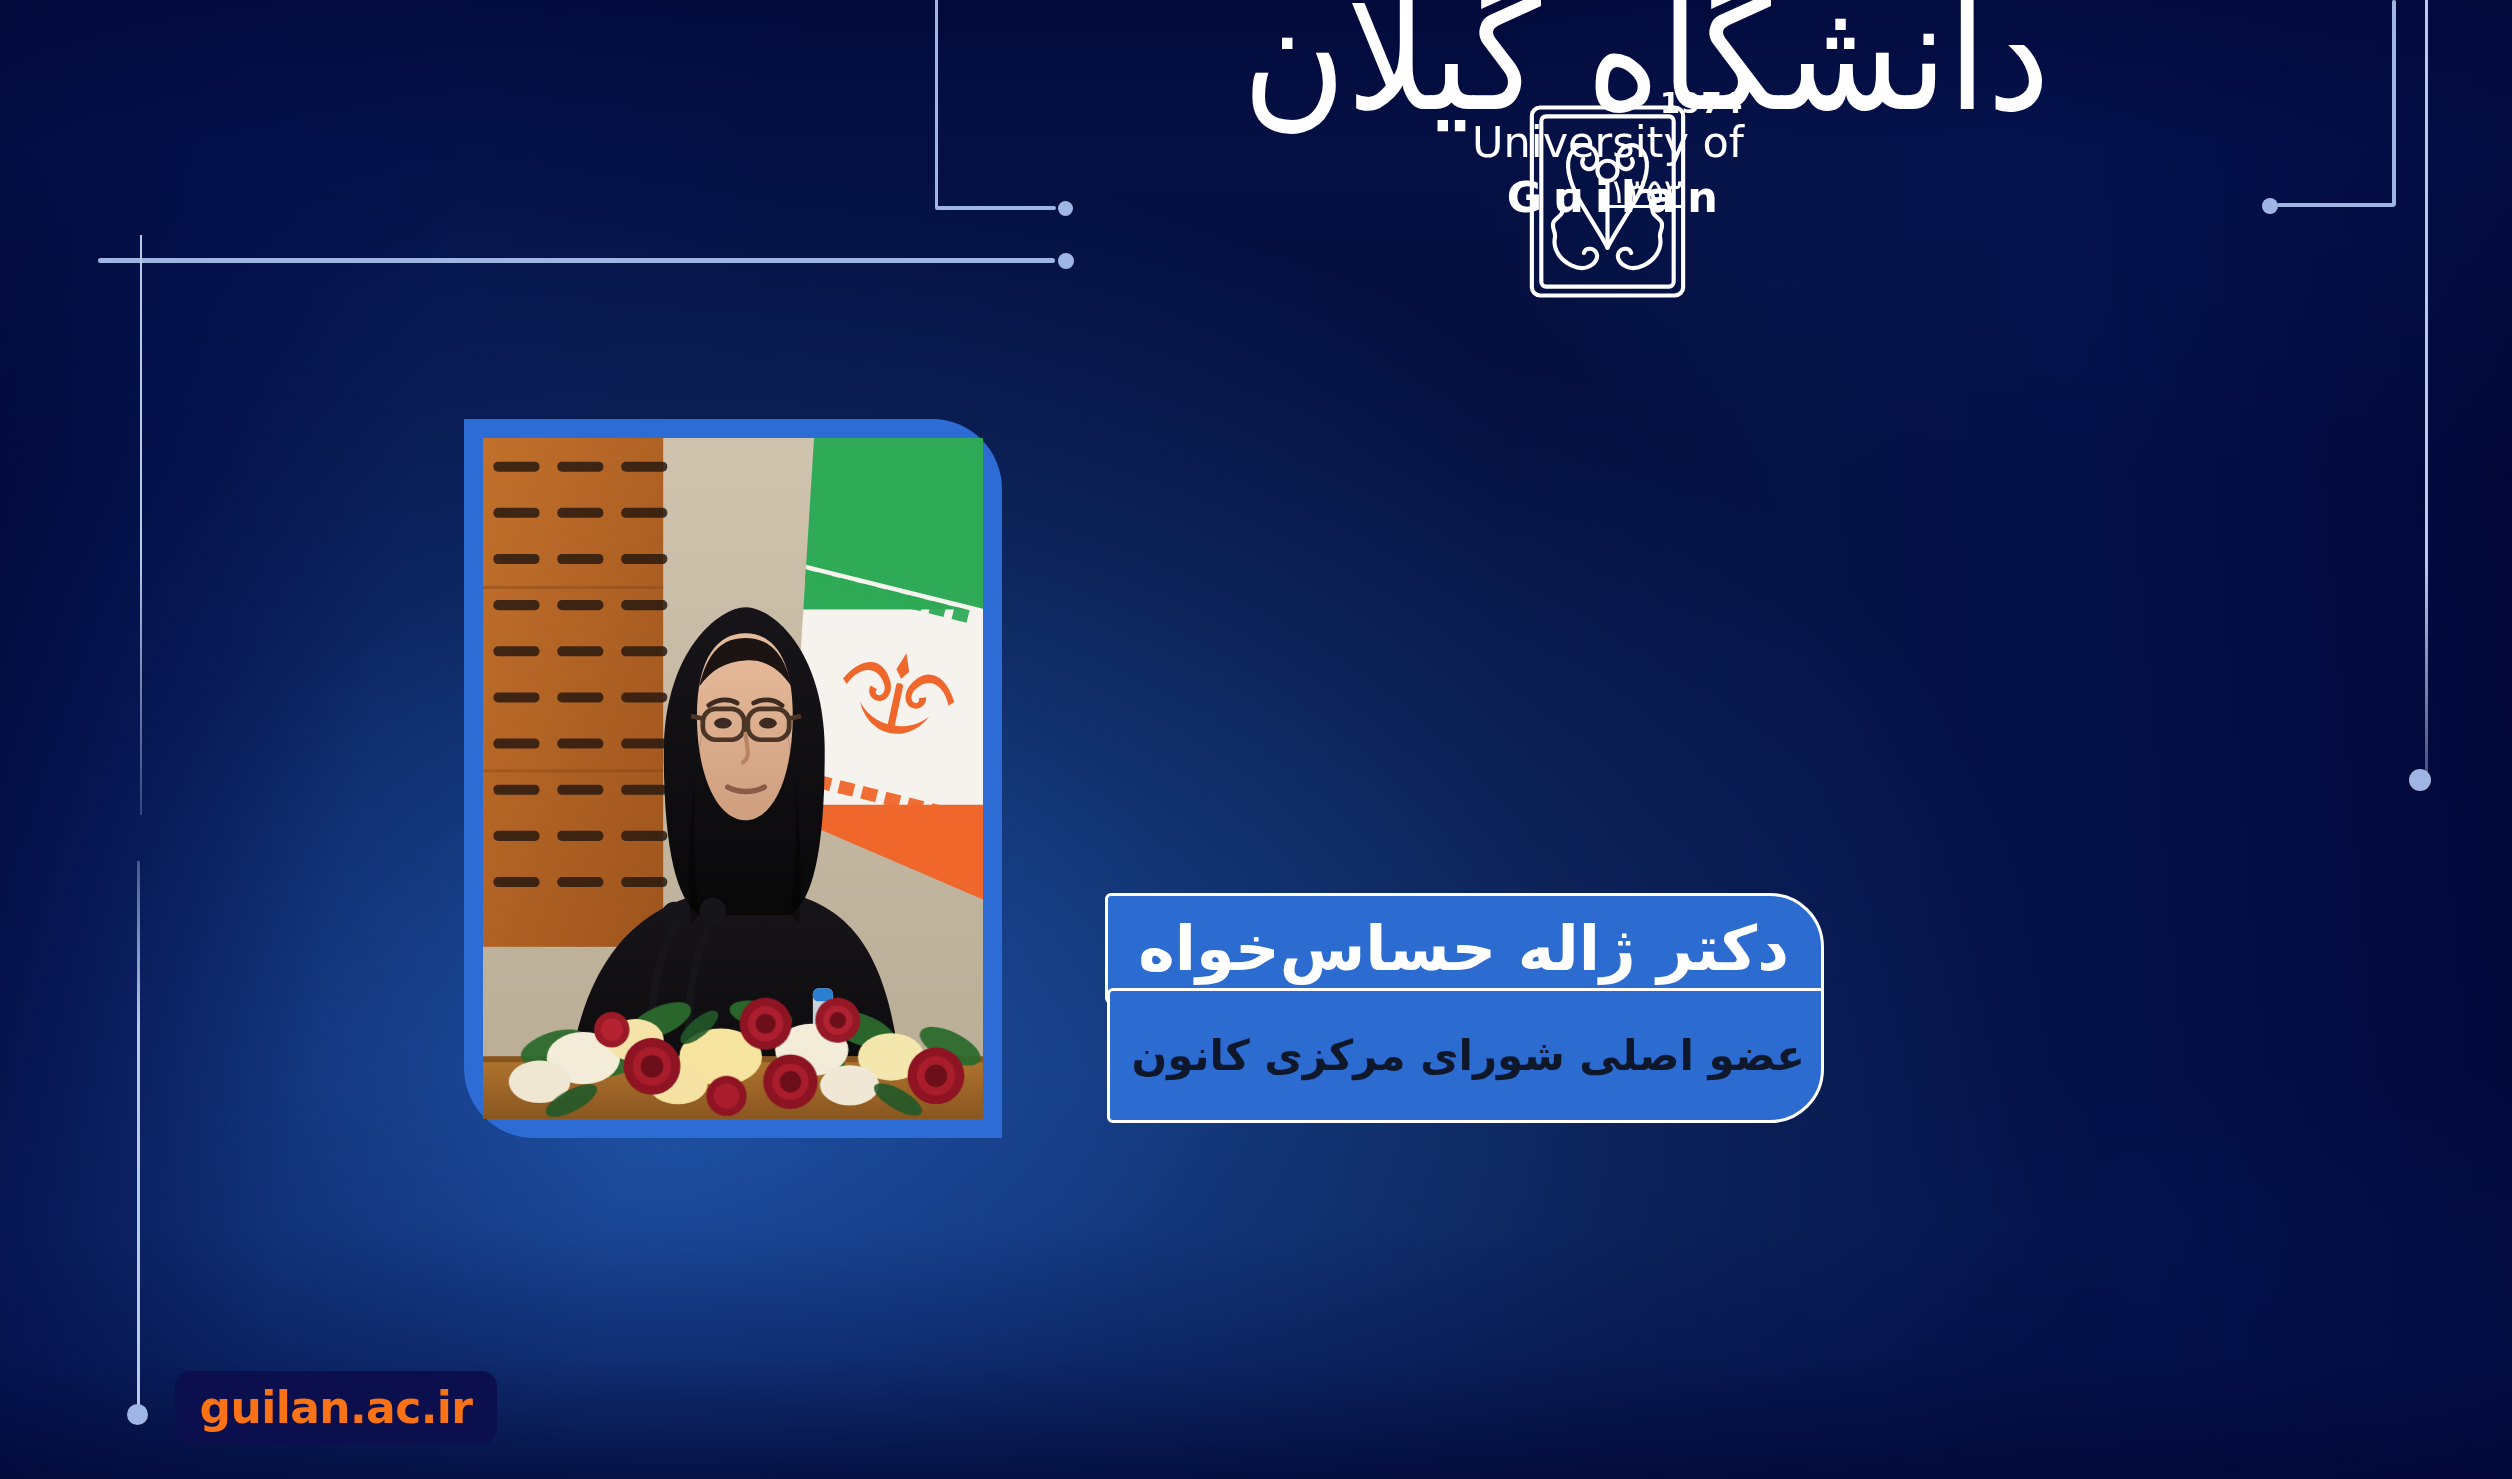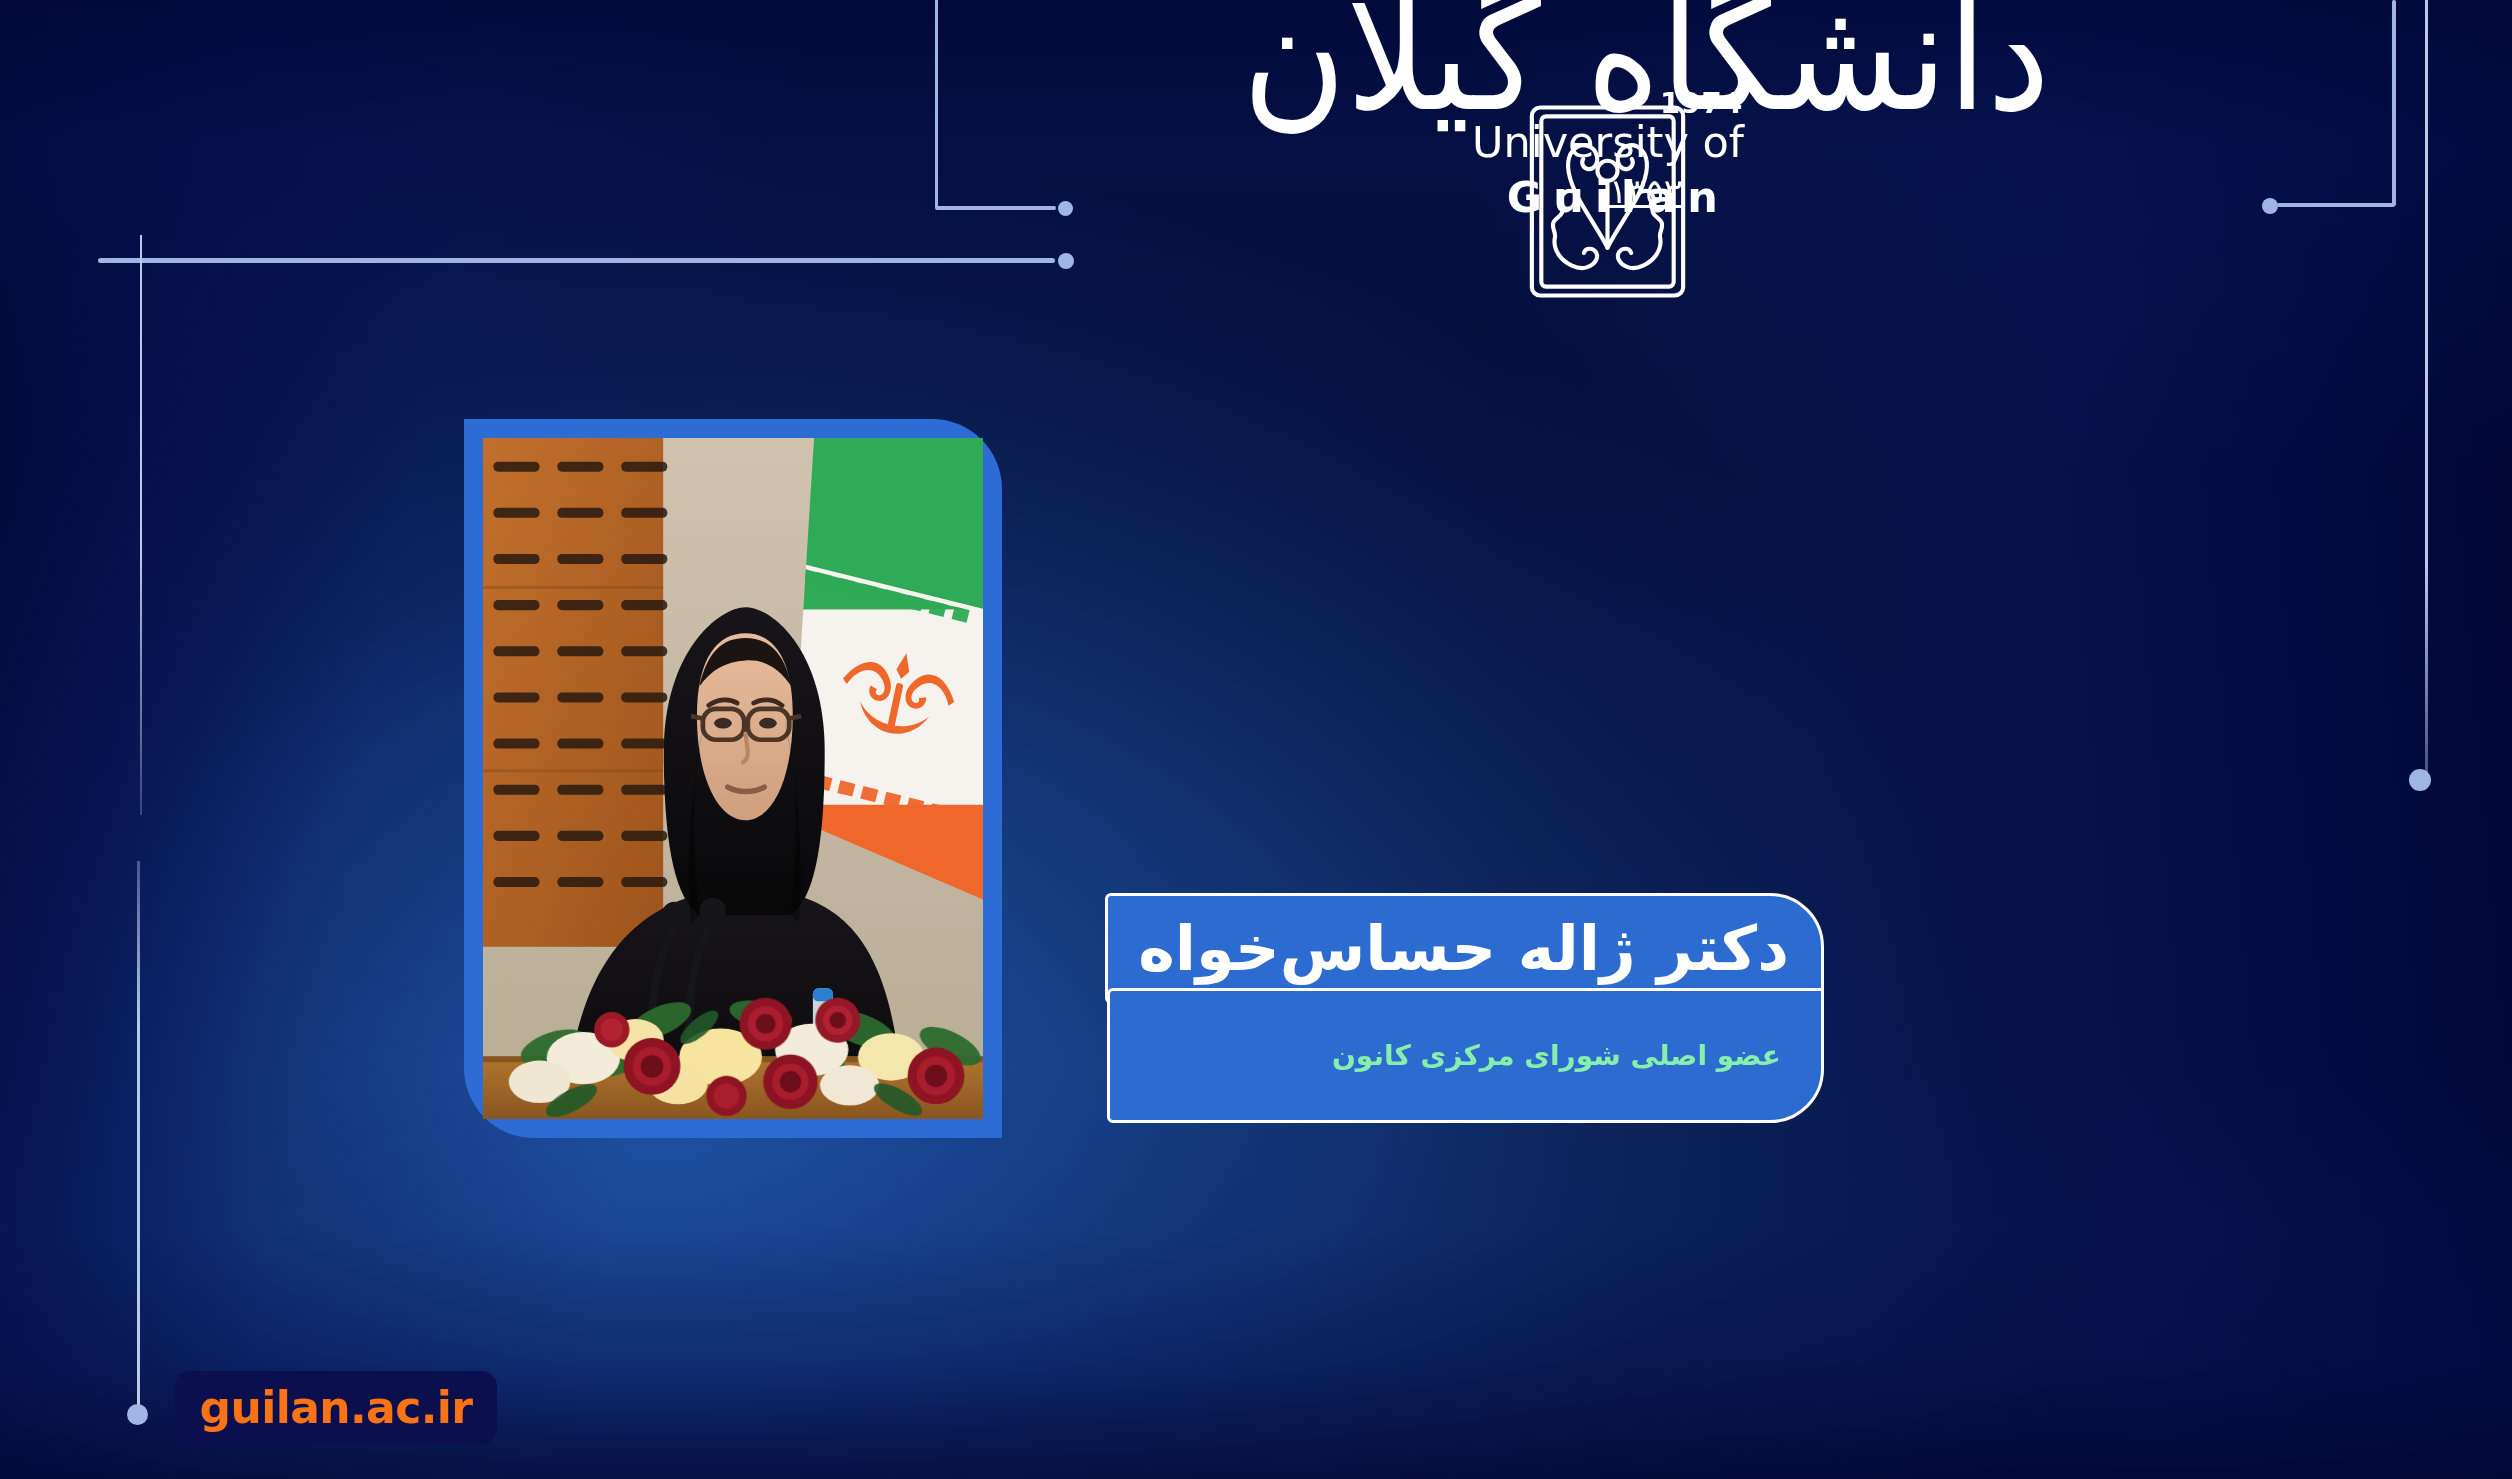--- a/index.html
+++ b/index.html
@@ -61,22 +61,22 @@
   
   .card{position:absolute;background:#2c6bd0;border:3.5px solid #ffffff;display:flex;align-items:center;justify-content:flex-end;}
   .card-name{left:1105px;top:893px;width:719px;height:111px;
       border-top-right-radius:54px;border-bottom-right-radius:0;
       border-top-left-radius:6px;border-bottom-left-radius:6px;}
   .card-role{left:1107px;top:988px;width:717px;height:135px;
       border-bottom-right-radius:54px;border-top-right-radius:0;
       border-top-left-radius:6px;border-bottom-left-radius:6px;}
   .card-name .txt{color:#ffffff;font-size:62px;font-weight:bold;direction:rtl;
       padding-right:32px;letter-spacing:-0.6px;white-space:nowrap;}
-  .card-role .txt{color:#86efac;font-size:28px;font-weight:bold;direction:rtl;
-      padding-right:40px;line-height:1.18;text-align:right;}
+  .card-role .txt{color:#0f172a;font-size:42px;font-weight:bold;direction:rtl;
+      padding-right:16px;line-height:1.18;text-align:right;}
 
   
   .url-badge{position:absolute;left:175px;top:1371px;width:322px;height:73px;
      background:#0b0f4d;border-radius:15.4px;display:flex;align-items:center;justify-content:center;}
   .url-badge span{color:#f97316;font-size:44px;font-weight:bold;letter-spacing:-0.6px;}
 </style>
 </head>
 <body>
 
 <div id="stage">

